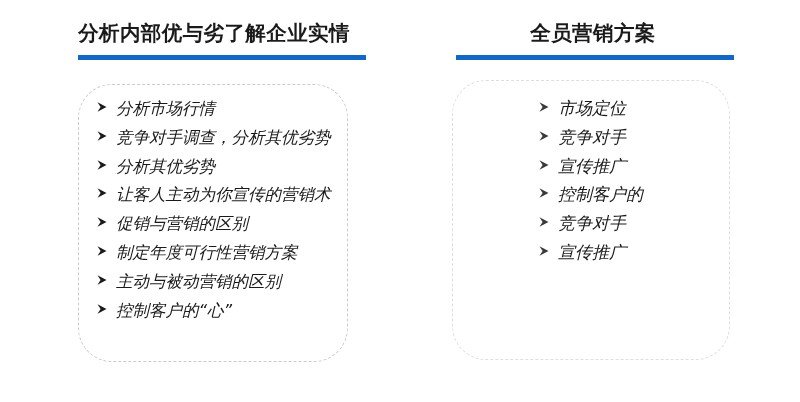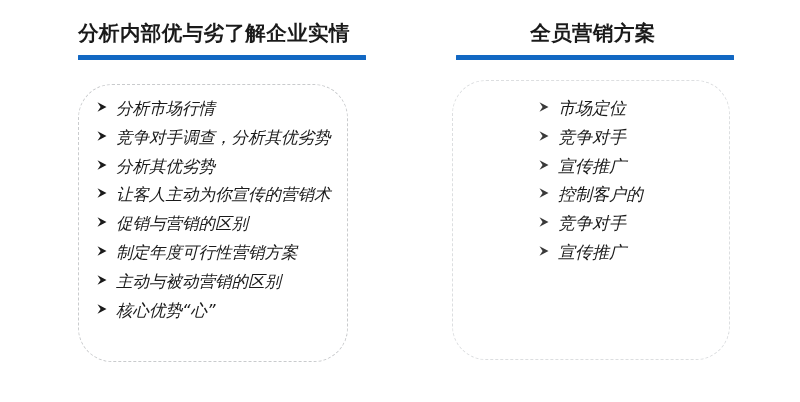--- a/index.html
+++ b/index.html
@@ -169,21 +169,21 @@
         </svg>
       </span>
       <span class="bullet-text">主动与被动营销的区别</span>
     </li>
     <li class="bullet-item">
       <span class="bullet-mark">
         <svg width="13" height="12" viewBox="0 0 13 12" aria-hidden="true">
           <path d="M1.5 1.2 L10.5 6 L1.5 10.8 L4.6 6 Z" fill="#1b1b1b"></path>
         </svg>
       </span>
-      <span class="bullet-text">核心优势“心”</span>
+      <span class="bullet-text">控制客户的“心”</span>
     </li>
   </ul>
 
   <div class="panel panel-right">
     <div class="panel-title">全员营销方案</div>
     <div class="title-rule"></div>
   </div>
 
   <div class="card card-right"></div>
 

